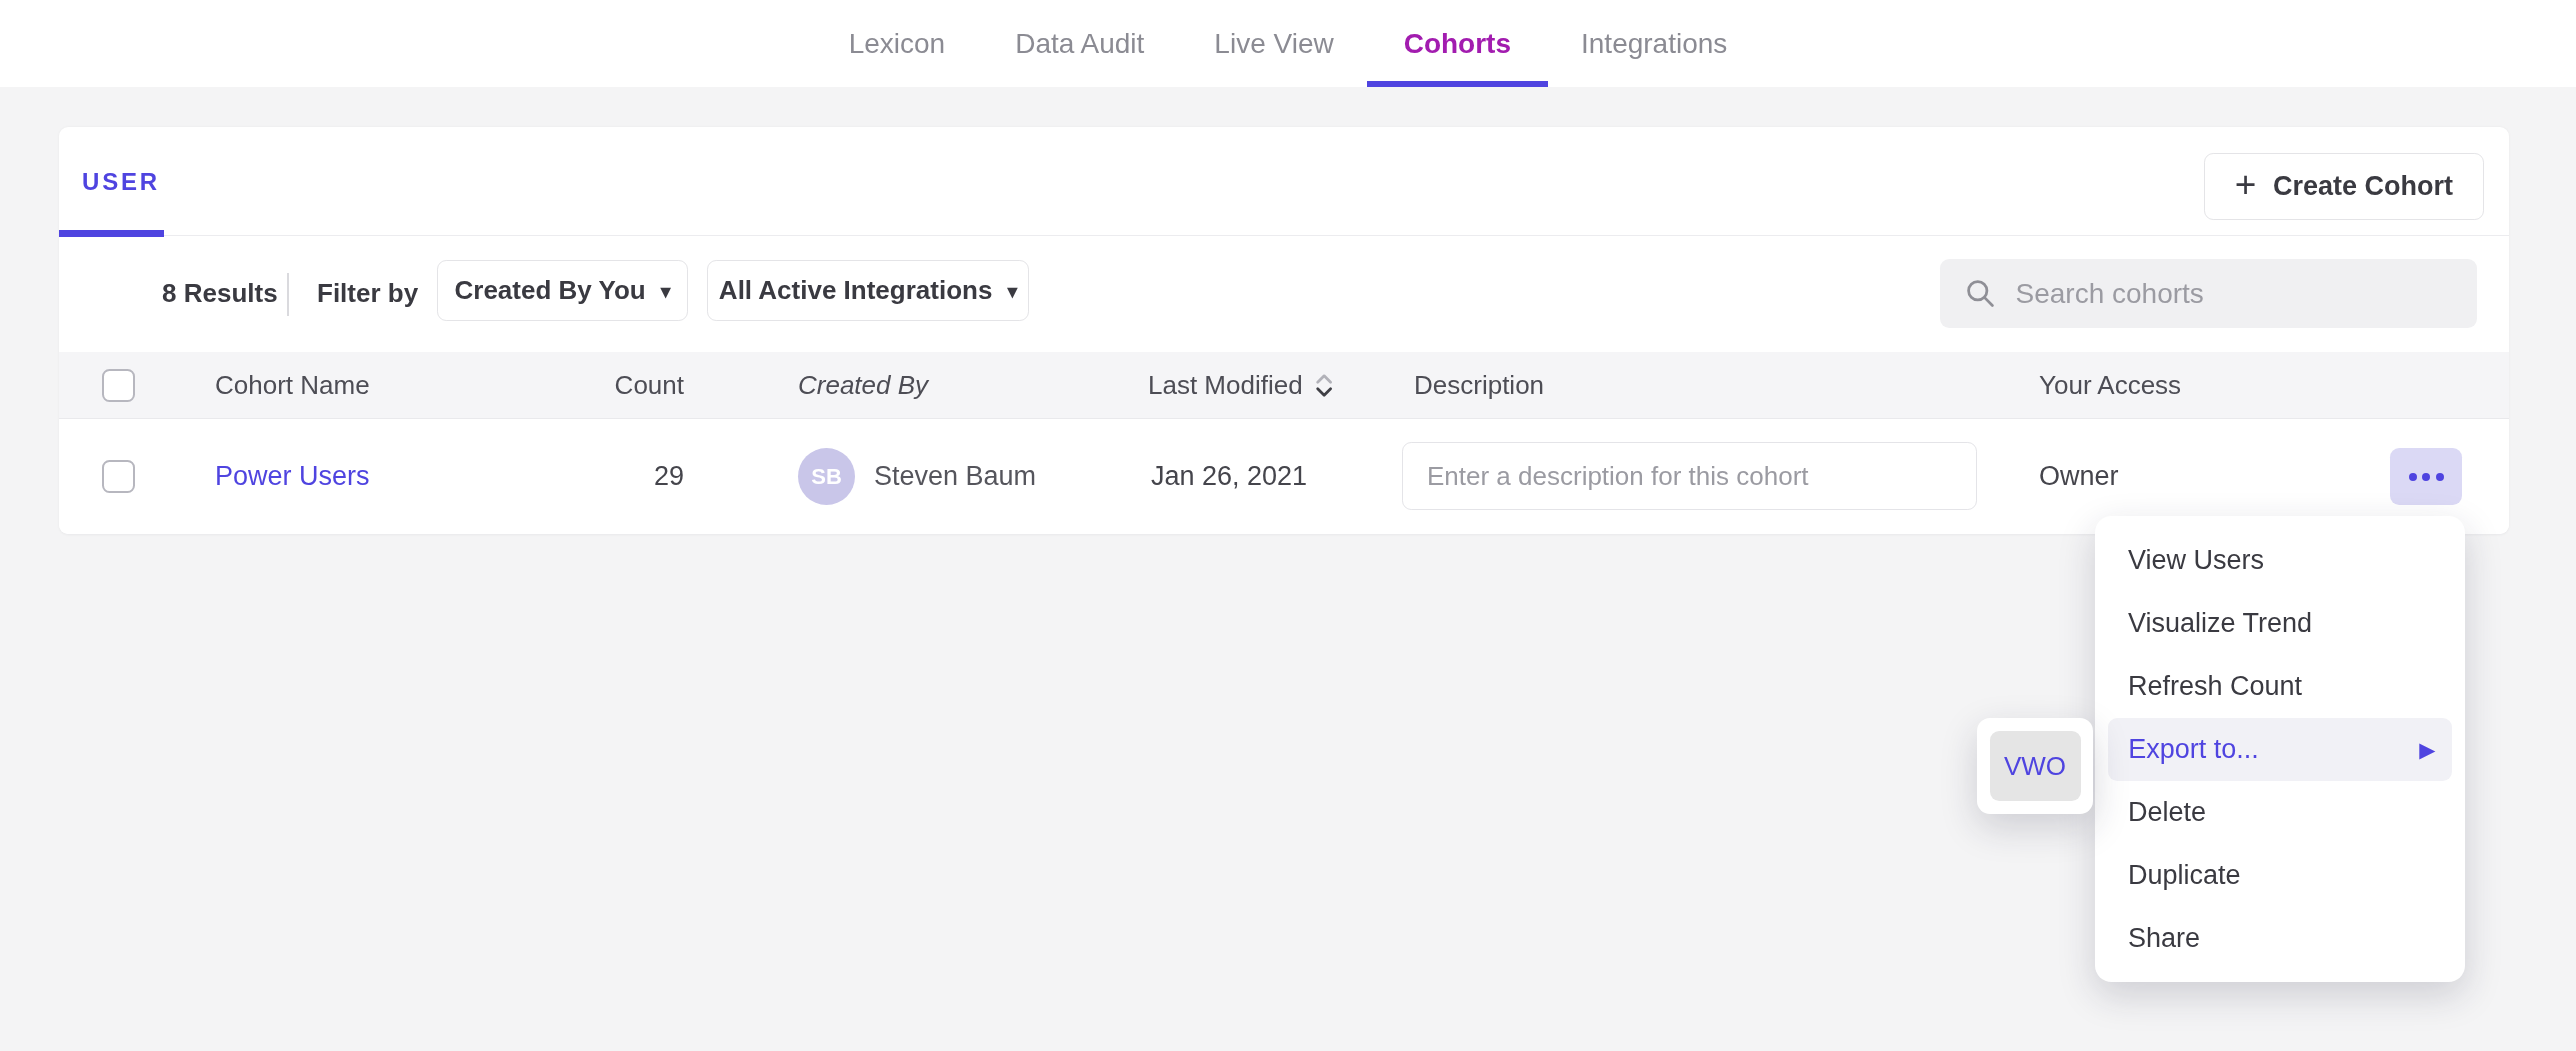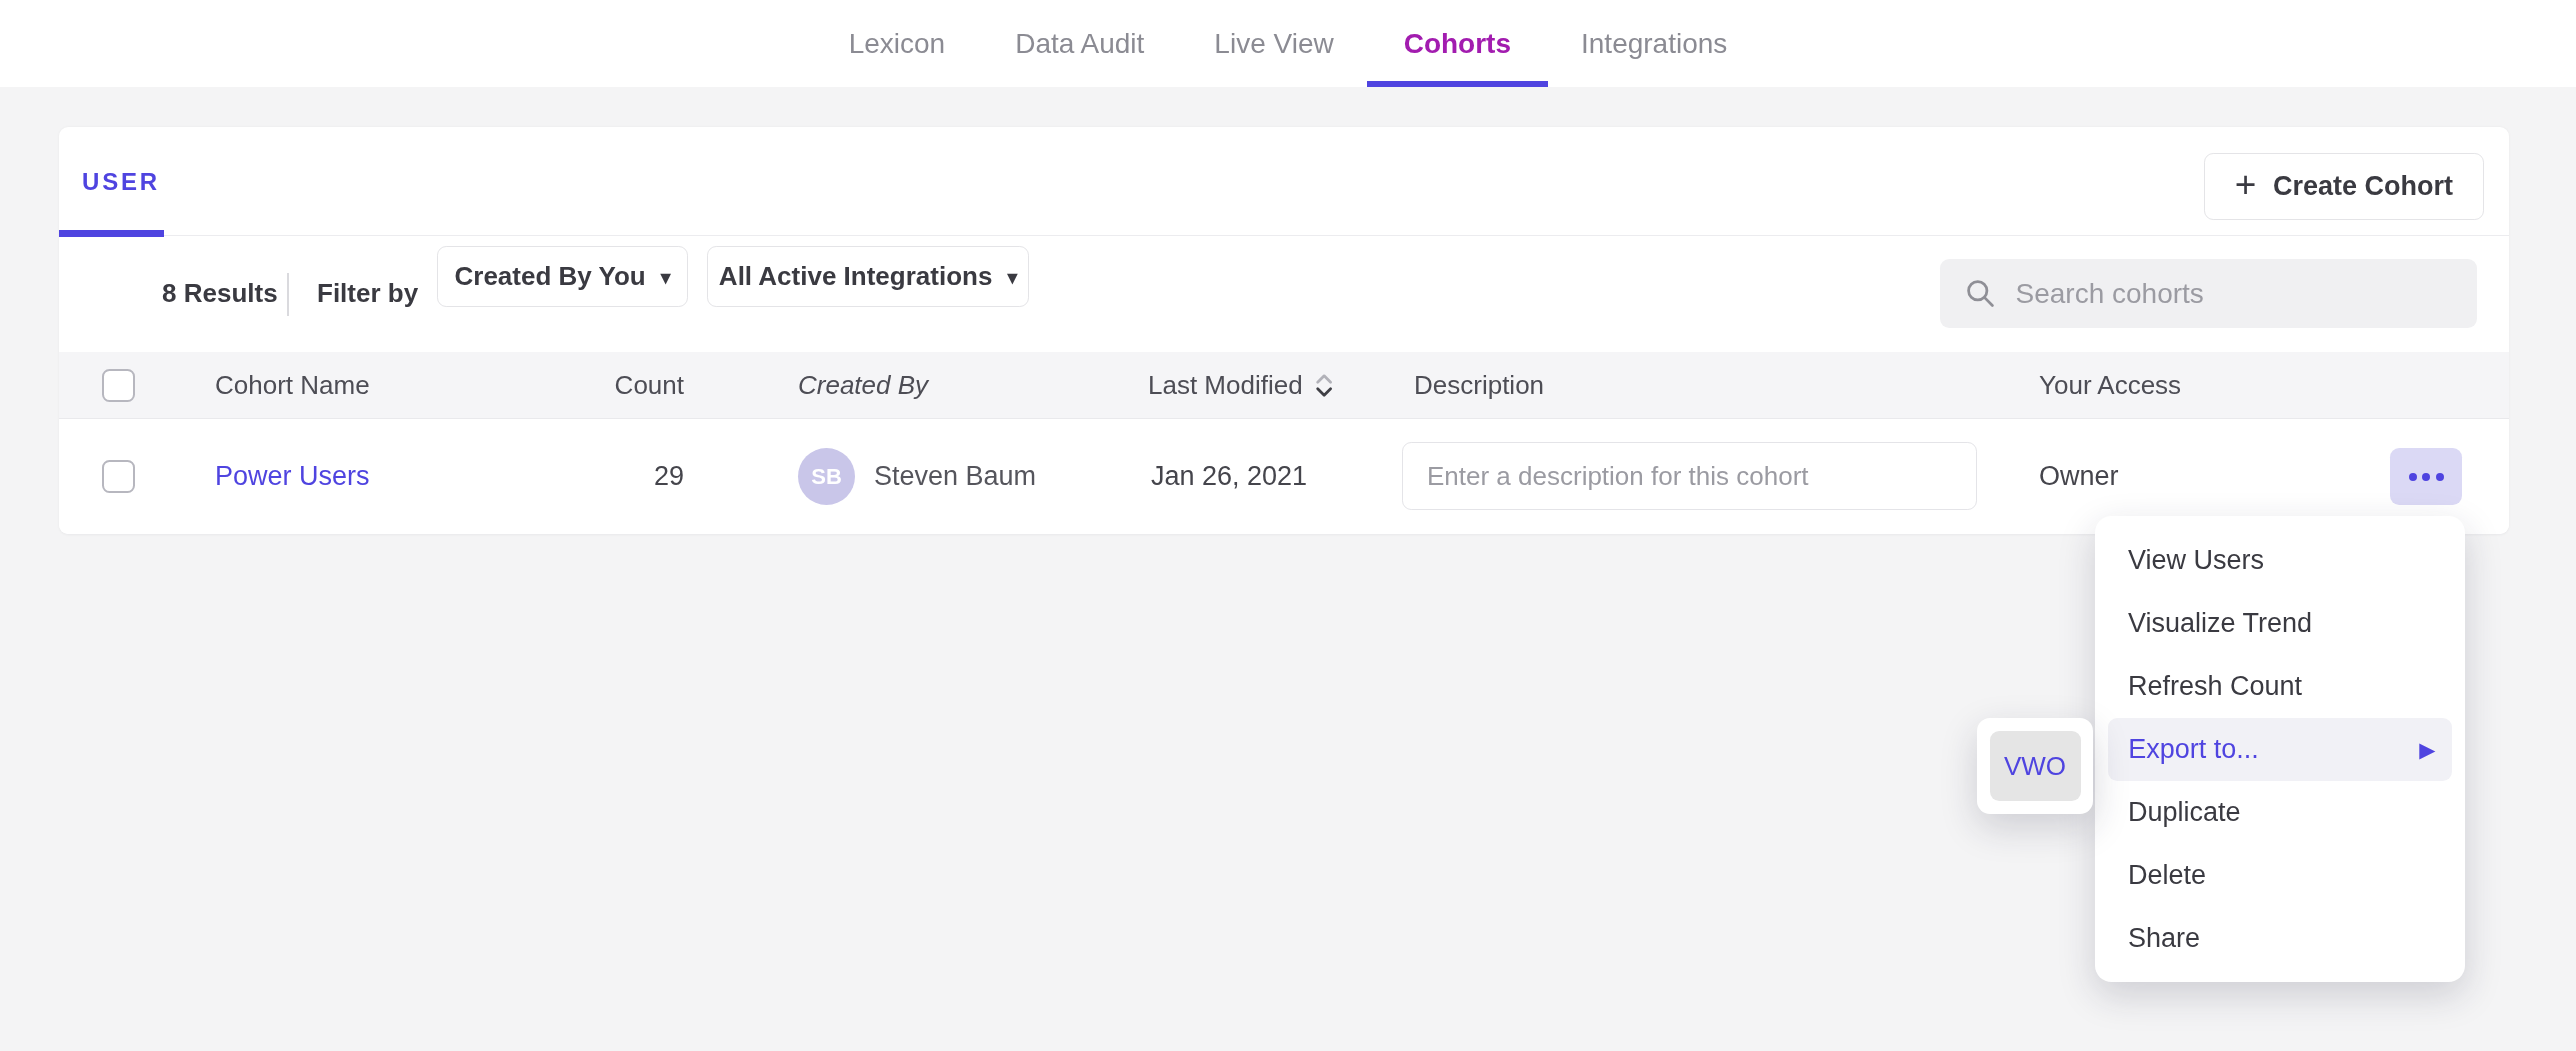--- a/index.html
+++ b/index.html
@@ -29,21 +29,21 @@
                 color:#3a3a41; cursor:pointer; font-family:inherit; }
   .plus-glyph { font-size:37px; font-weight:300; color:#3a3a41; line-height:1; margin-top:-3.7px; }
 
   
   .filter-row { position:absolute; left:0; top:109px; width:100%; height:115px; }
   .results { position:absolute; left:103px; top:0; height:115px; display:flex; align-items:center;
              font-size:26px; font-weight:700; color:#3a3a41; }
   .vdiv { position:absolute; left:228px; top:37px; width:1.8px; height:43px; background:#dadade; }
   .filter-by { position:absolute; left:258px; top:0; height:115px; display:flex; align-items:center;
                font-size:26px; font-weight:600; color:#3a3a41; }
-  .dropdown { position:absolute; top:10px; height:61px; background:#fff; border:1.8px solid #e4e4e7;
+  .dropdown { position:absolute; top:24px; height:61px; background:#fff; border:1.8px solid #e4e4e7;
               border-radius:9.2px; display:flex; align-items:center; justify-content:center; gap:15px;
               font-size:26px; font-weight:600; color:#3a3a41; cursor:pointer; font-family:inherit; }
   .dd-created { left:378px; width:251px; }
   .dd-integrations { left:648px; width:322px; }
   .caret { font-size:19.4px; color:#3a3a41; margin-top:2.8px; }
   .search-box { position:absolute; right:32px; top:23px; width:537px; height:69px; background:#f0f0f2;
                 border-radius:9.2px; display:flex; align-items:center; padding:0 24px; gap:18.5px; }
   .search-box input { border:none; outline:none; background:transparent; font-size:28px; flex:1;
                       font-family:inherit; color:#3f3f46; }
   .search-box input::placeholder { color:#9b9ba2; }
@@ -187,21 +187,21 @@
 </section>
 
 <div class="context-menu">
   <div class="menu-item">View Users</div>
   <div class="menu-item">Visualize Trend</div>
   <div class="menu-item">Refresh Count</div>
   <div class="menu-item highlighted">
     <span>Export to...</span>
     <span class="submenu-arrow">▶</span>
   </div>
+  <div class="menu-item">Delete</div>
   <div class="menu-item">Duplicate</div>
-  <div class="menu-item">Delete</div>
   <div class="menu-item">Share</div>
 </div>
 
 <div class="submenu">
   <div class="submenu-item">VWO</div>
 </div>
 
 
 </body></html>

